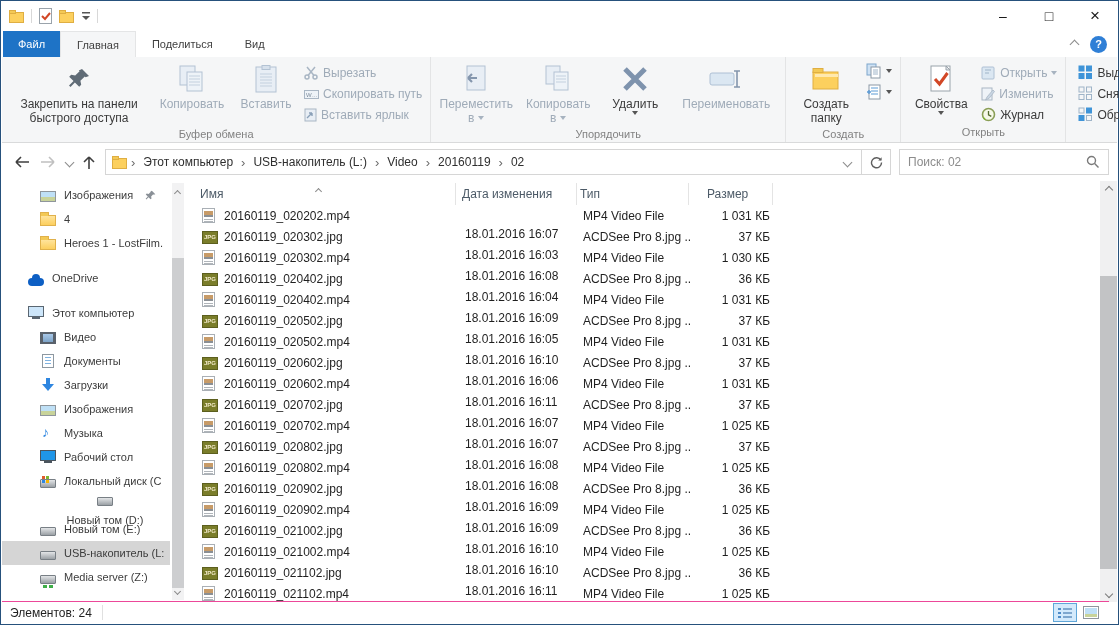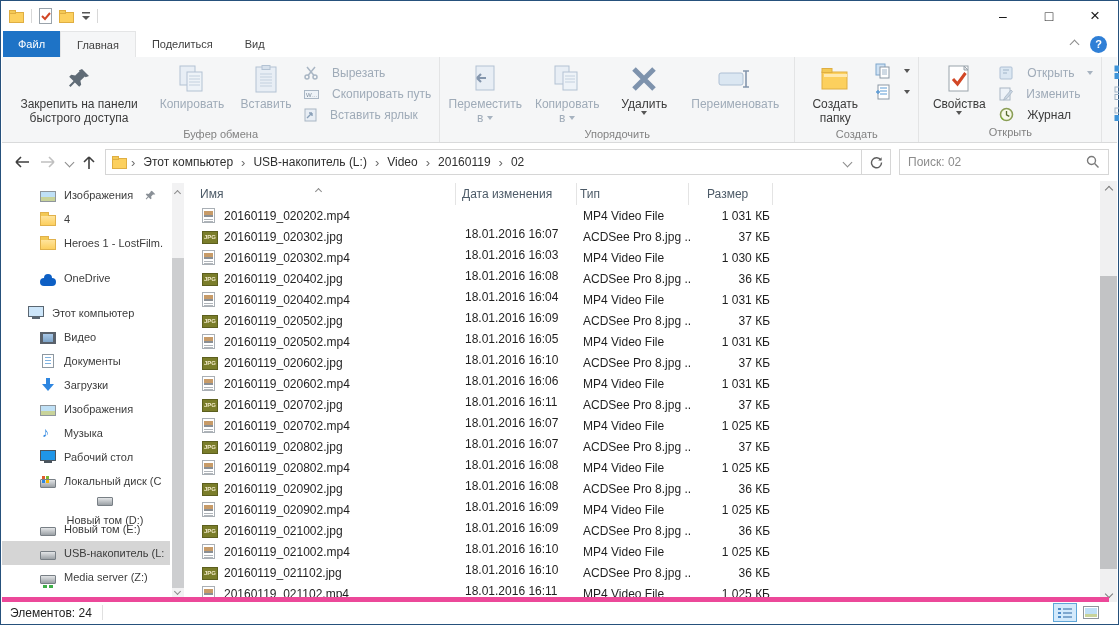--- a/index.html
+++ b/index.html
@@ -35,21 +35,21 @@
   .bb{display:flex;flex-direction:column;align-items:center;padding:2px 5px;text-align:center;}
   .bb .bicon{height:36px;display:flex;align-items:center;justify-content:center;}
   .bb .blbl{font-size:12px;line-height:14px;color:#3b3b3b;white-space:nowrap;}
   .bb.dis .blbl{color:#9fabb8;}
   .line2{display:flex;align-items:center;gap:4px;justify-content:center;font-size:12px;line-height:14px;color:#3b3b3b;}
   .dis .line2{color:#9fabb8;}
   .tri{width:0;height:0;border-left:3.5px solid transparent;border-right:3.5px solid transparent;
        border-top:4px solid #555;display:inline-block;}
   .dis .tri,.tri.pale{border-top-color:#a7b3c0;}
   .smallstack{display:flex;flex-direction:column;justify-content:flex-start;padding-top:3px;}
-  .sbtn{display:flex;align-items:center;gap:13px;height:21px;padding:0 4px;font-size:12px;color:#3b3b3b;white-space:nowrap;}
+  .sbtn{display:flex;align-items:center;gap:4px;height:21px;padding:0 4px;font-size:12px;color:#3b3b3b;white-space:nowrap;}
   .sbtn.dis{color:#9fabb8;}
   
   .addr{position:absolute;left:1px;top:142px;right:1px;height:38px;background:#fff;
         display:flex;align-items:center;}
   .navbtns{display:flex;align-items:center;gap:10px;padding:0 10px 0 12px;}
   .bcbox{height:24px;border:1px solid #d6d6d6;display:flex;align-items:center;flex:1;
          background:#fff;padding:0 2px 0 6px;}
   .crumb{padding:0 7px;color:#2f2f2f;white-space:nowrap;}
   .crumb-sep{color:#6a6a6a;font-size:13px;padding:0 1px;}
   .bc-right{margin-left:auto;display:flex;align-items:center;gap:10px;padding-right:8px;color:#8b8b8b;}
@@ -123,21 +123,21 @@
         color:#f2e9c8;font-size:6px;font-weight:bold;text-align:center;line-height:11px;letter-spacing:0;}
   .f-name{width:235px;padding-left:6px;white-space:nowrap;overflow:hidden;}
   .f-date{width:121px;padding-left:6px;box-sizing:border-box;margin-top:36px;}
   .f-type{width:112px;padding-left:3px;box-sizing:border-box;white-space:nowrap;overflow:hidden;}
   .f-size{width:78px;text-align:right;box-sizing:border-box;}
   
   .vscroll{position:absolute;right:0;top:0;bottom:0;width:17px;background:#f0f0f1;}
   .varrow{position:absolute;left:0;width:17px;height:17px;color:#7a7a7a;display:flex;align-items:center;justify-content:center;}
   .vthumb{position:absolute;left:0;width:17px;background:#c2c3c5;}
   
-  .statusbar{position:absolute;left:1px;right:9px;bottom:1px;height:21px;border-top:5px solid #ec4899;
+  .statusbar{position:absolute;left:1px;right:9px;bottom:1px;height:21px;border-top:1px solid #ec4899;
         background:#fff;display:flex;align-items:center;}
   .stat-txt{padding-left:8px;color:#1f1f1f;}
   .stat-sep{width:1px;height:15px;background:#e0e0e0;margin-left:10px;}
   .viewbtns{margin-left:auto;display:flex;gap:2px;padding-right:6px;}
   .vbtn{width:24px;height:19px;display:flex;align-items:center;justify-content:center;box-sizing:border-box;}
   .vbtn.sel{background:#d3eafc;border:1px solid #5fa6d8;}
   
   svg{display:block;}
 </style>
 </head>
@@ -515,21 +515,21 @@
             </span>
           </div>
           <div class="side-item" style="padding-left: 38px;">
             <span class="sic sic-folder"></span>
             <span class="side-label">4</span>
           </div>
           <div class="side-item" style="padding-left: 38px;">
             <span class="sic sic-folder"></span>
             <span class="side-label">Heroes 1 - LostFilm.</span>
           </div>
-          <div class="side-item gap" style="padding-left: 38px;">
+          <div class="side-item gap" style="padding-left: 26px;">
             <span class="sic sic-cloud"></span>
             <span class="side-label">OneDrive</span>
           </div>
           <div class="side-item gap" style="padding-left: 26px;">
             <span class="sic sic-computer"></span>
             <span class="side-label">Этот компьютер</span>
           </div>
           <div class="side-item" style="padding-left: 38px;">
             <span class="sic sic-video"></span>
             <span class="side-label">Видео</span>

